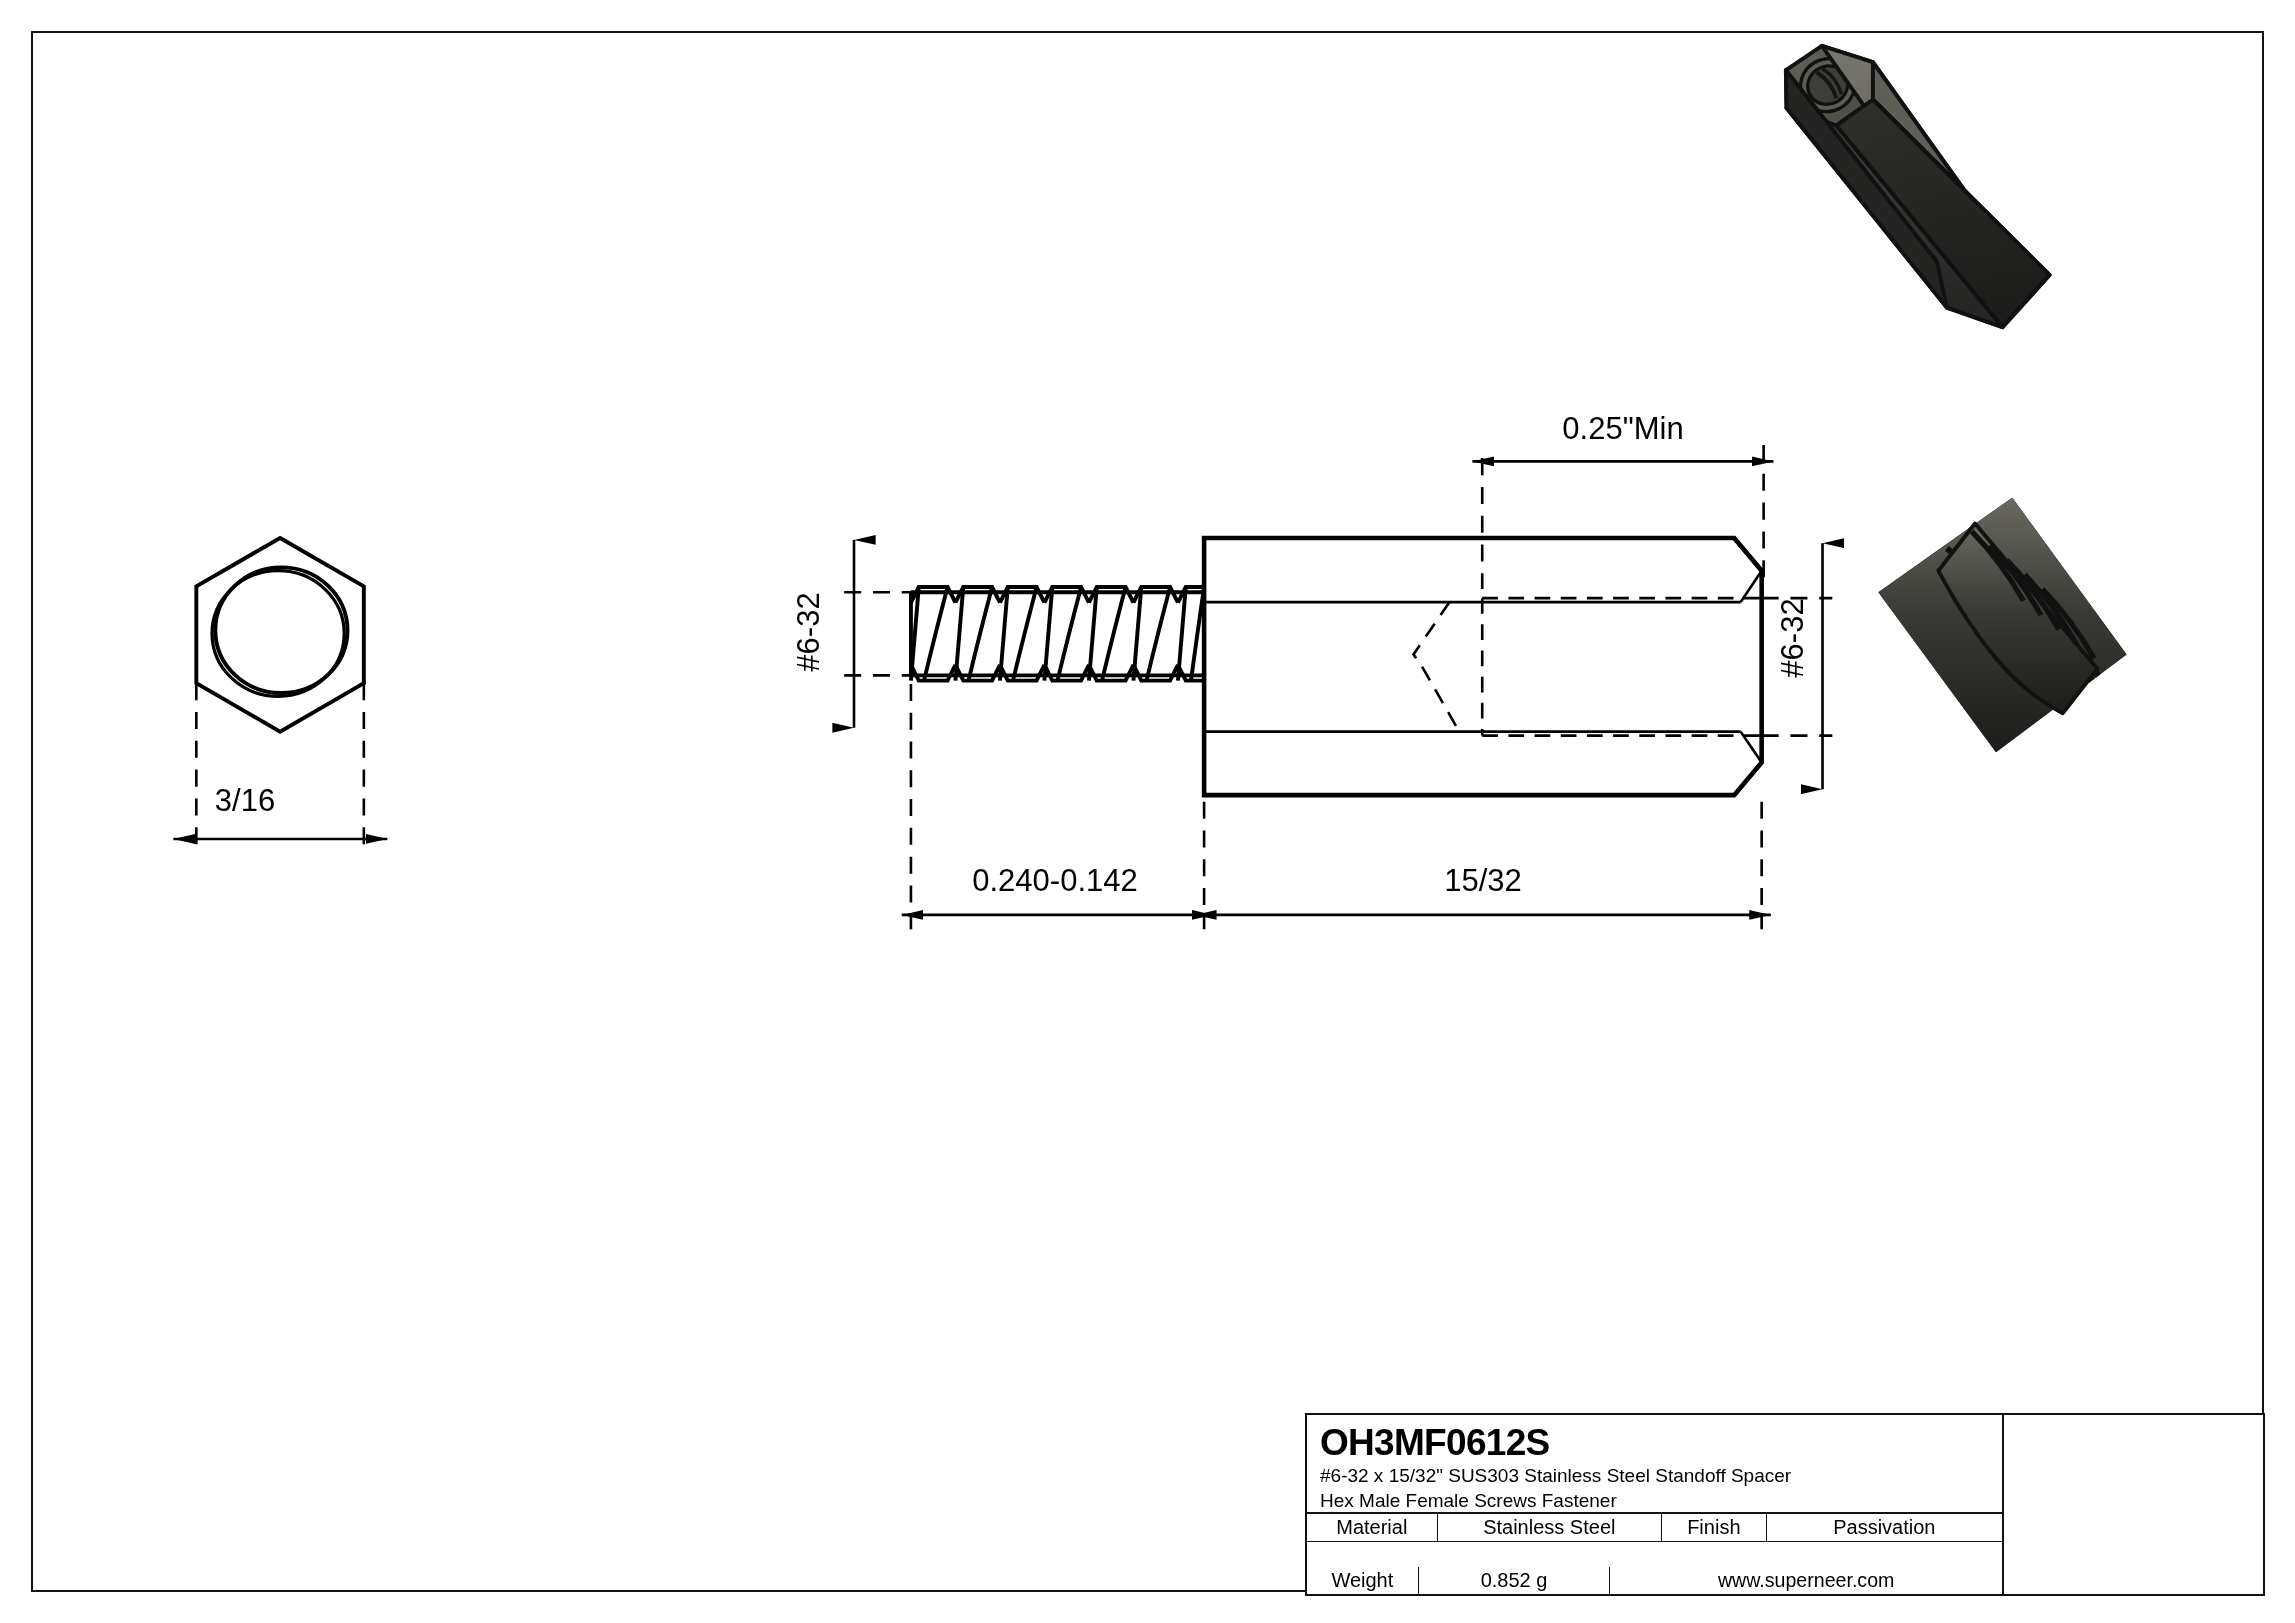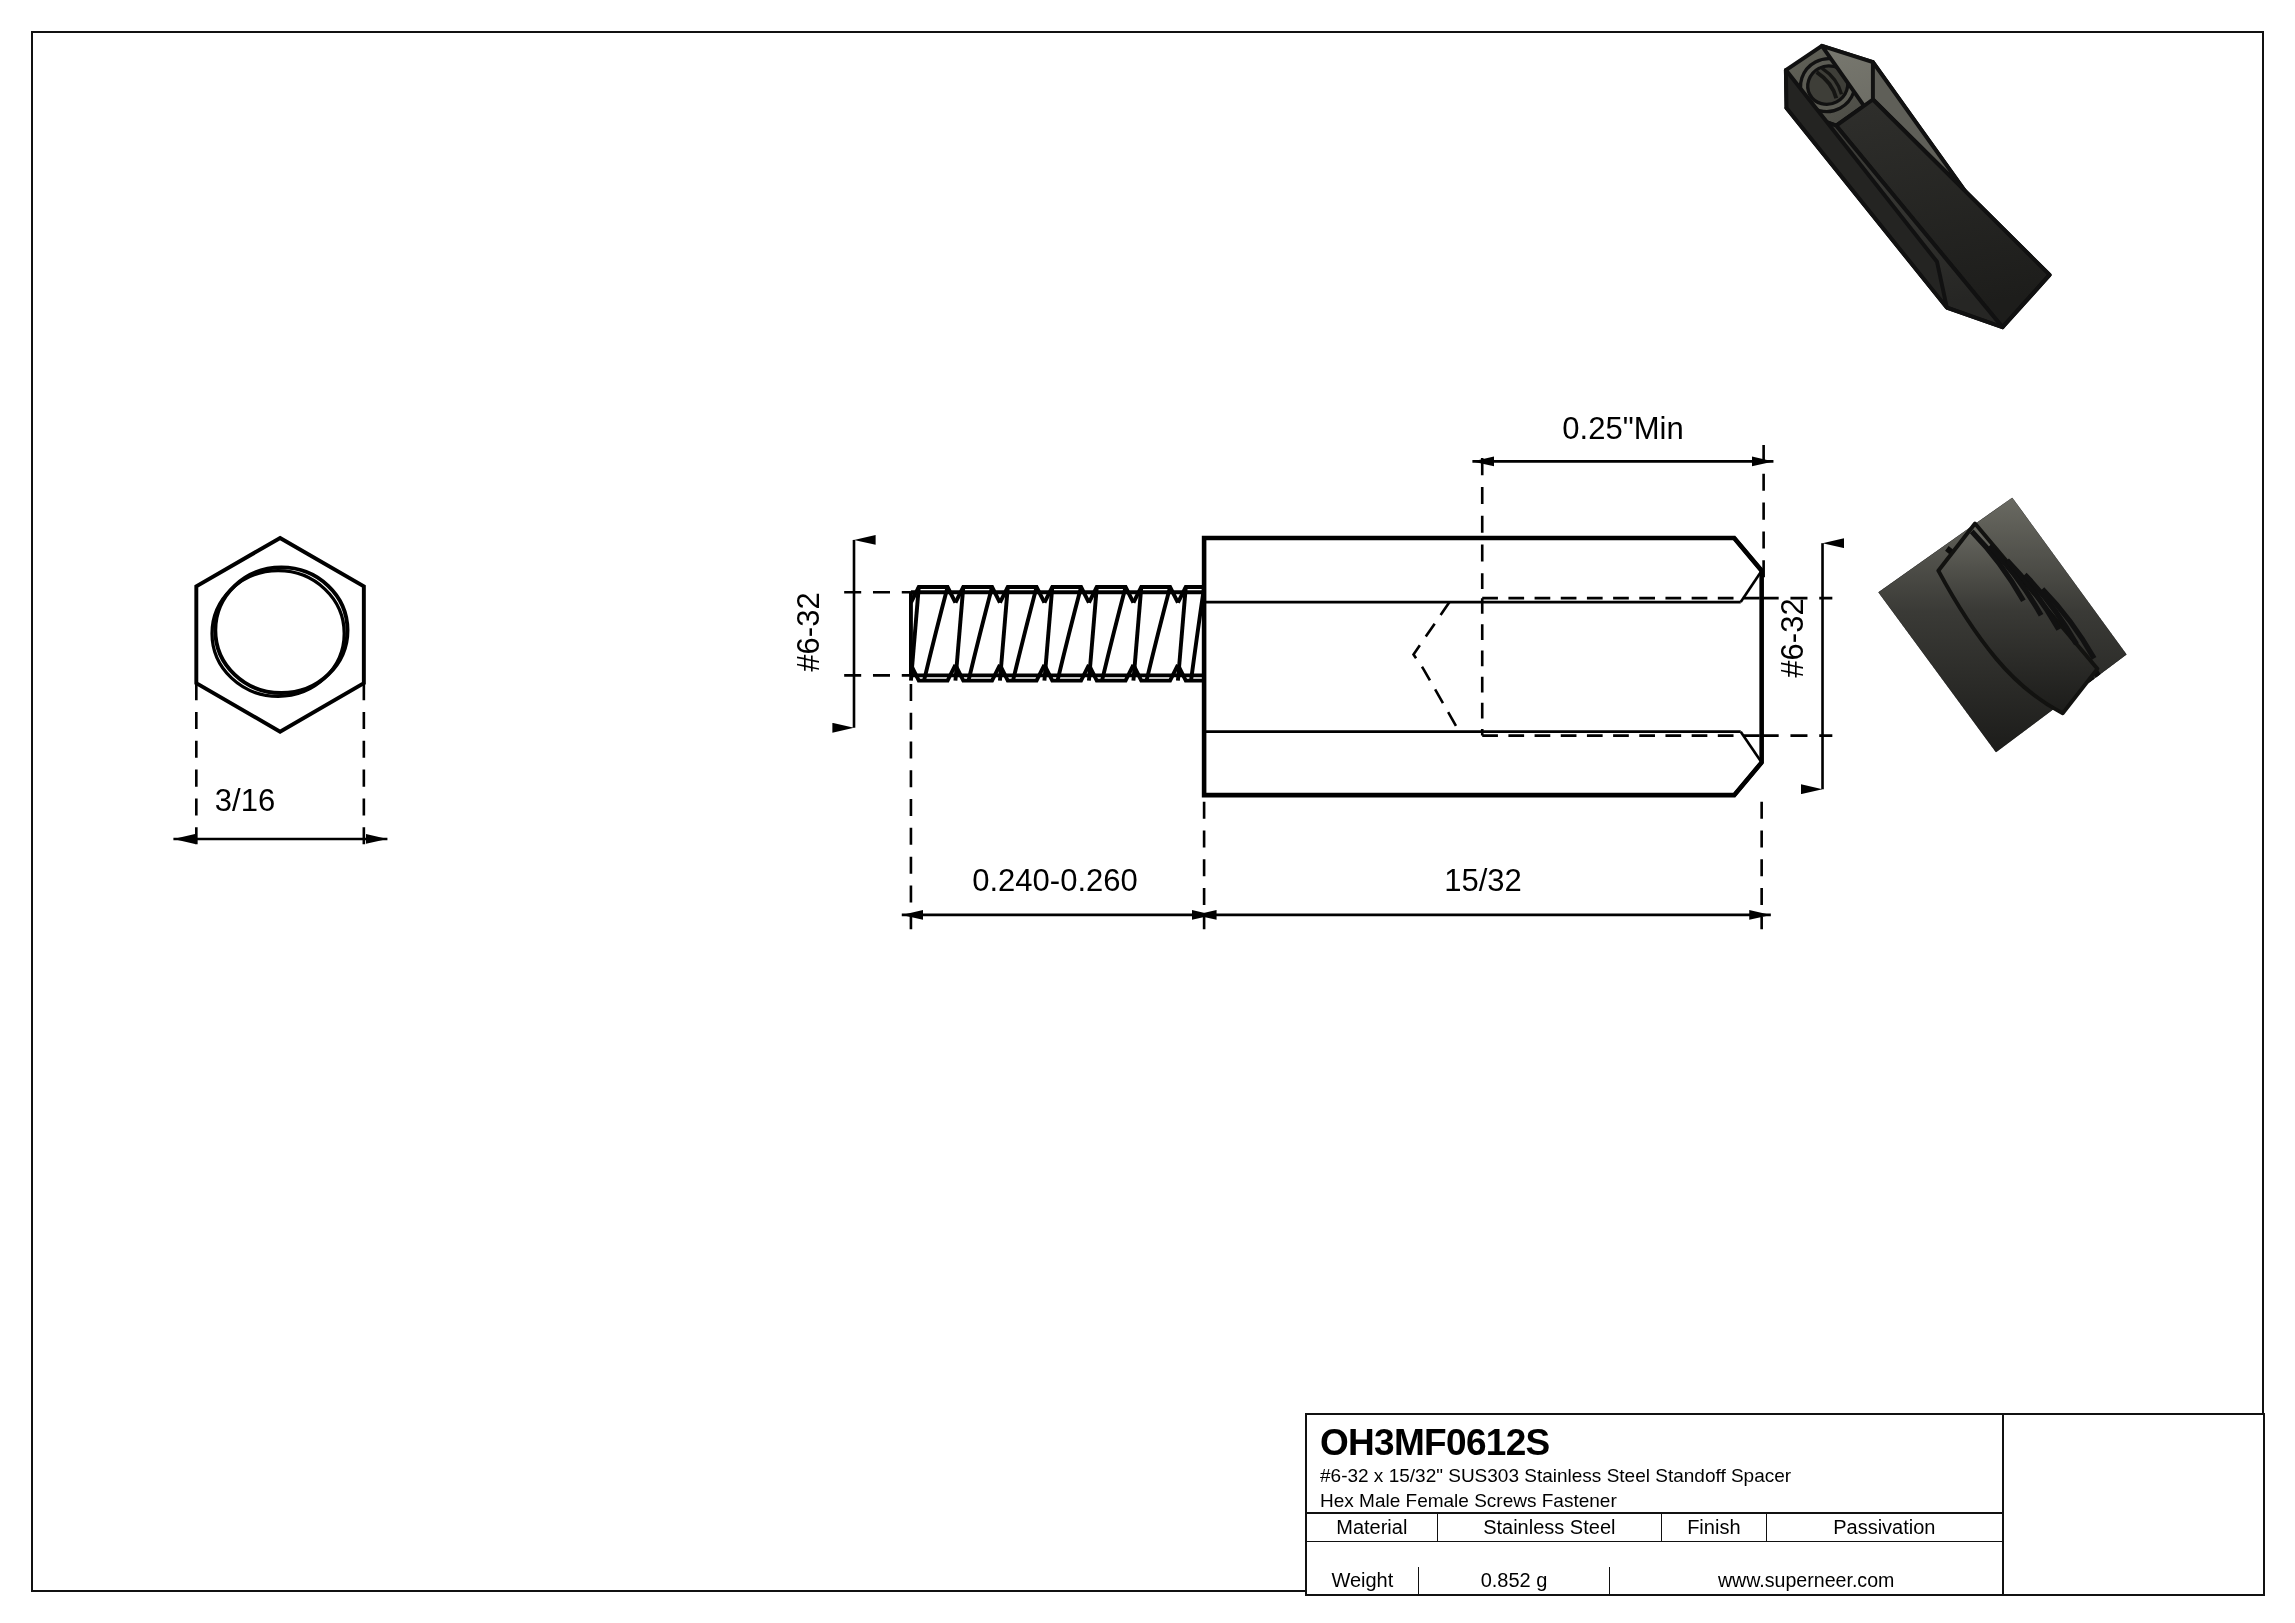--- a/index.html
+++ b/index.html
@@ -236,21 +236,21 @@
   <div class="dimtxt" style="left:245px;top:783px;font-size:31px;transform:translateX(-50%);">3/16</div>
 
   <div class="dimtxt" style="left:1623px;top:411px;font-size:31px;transform:translateX(-50%);">0.25"Min</div>
 
   <div class="dimtxt" style="left:809px;top:632px;font-size:31px;
               transform:translate(-50%,-50%) rotate(-90deg);">#6-32</div>
 
   <div class="dimtxt" style="left:1793px;top:638px;font-size:31px;
               transform:translate(-50%,-50%) rotate(-90deg);">#6-32</div>
 
-  <div class="dimtxt" style="left:1055px;top:863px;font-size:31px;transform:translateX(-50%);">0.240-0.260</div>
+  <div class="dimtxt" style="left:1055px;top:863px;font-size:31px;transform:translateX(-50%);">0.240-0.142</div>
 
   <div class="dimtxt" style="left:1483px;top:863px;font-size:31px;transform:translateX(-50%);">15/32</div>
 
   <div id="titleblock">
 
     <div id="tb-left">
       <div id="tb-desc">
         <div id="tb-partno">OH3MF0612S</div>
         <div id="tb-line1">#6-32 x 15/32" SUS303 Stainless Steel Standoff Spacer</div>
         <div id="tb-line2">Hex Male Female Screws Fastener</div>

